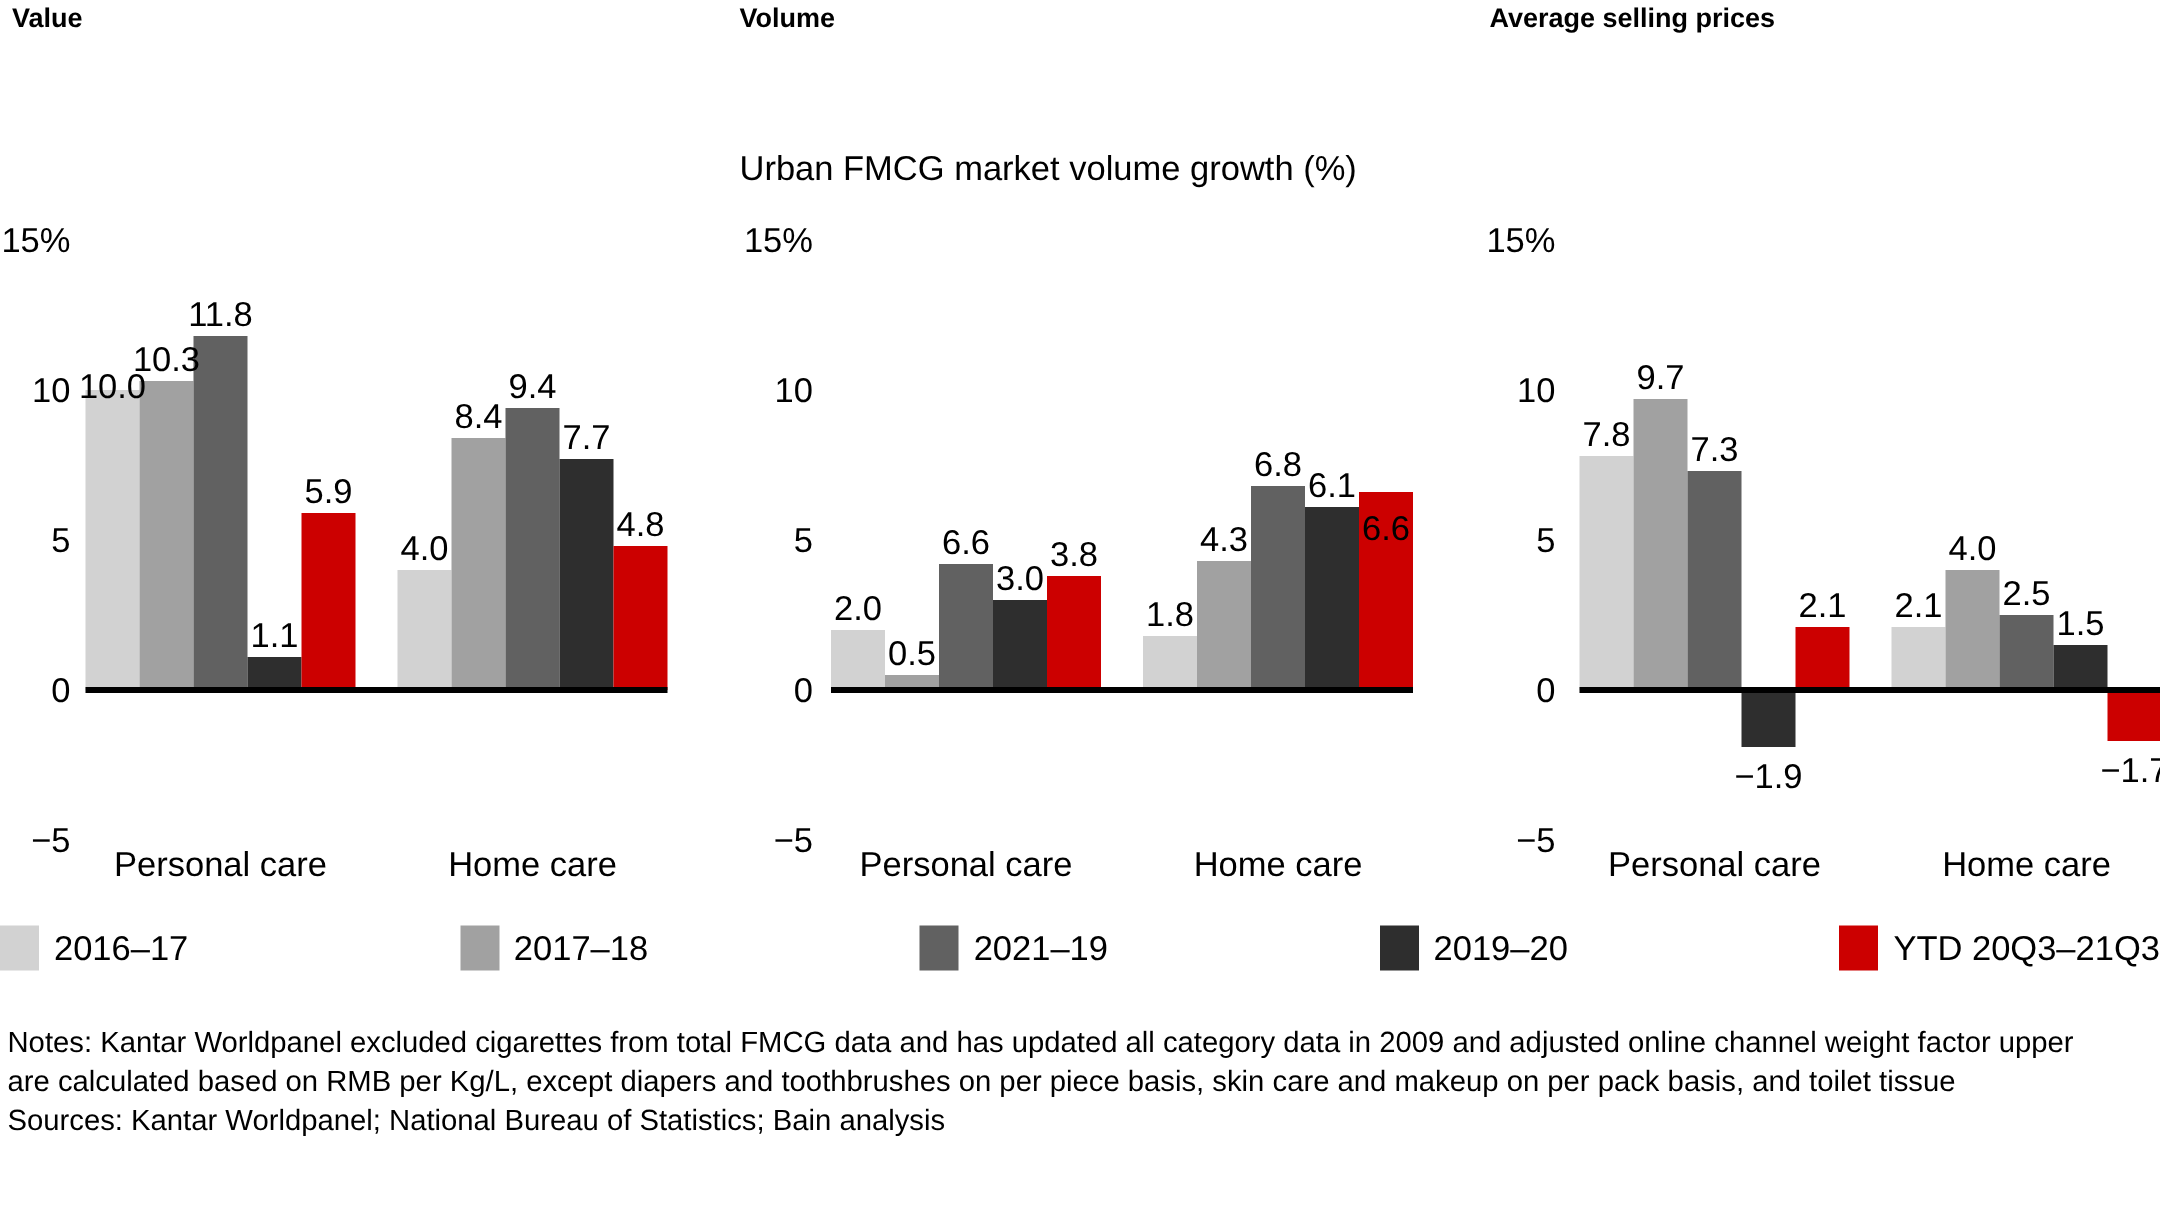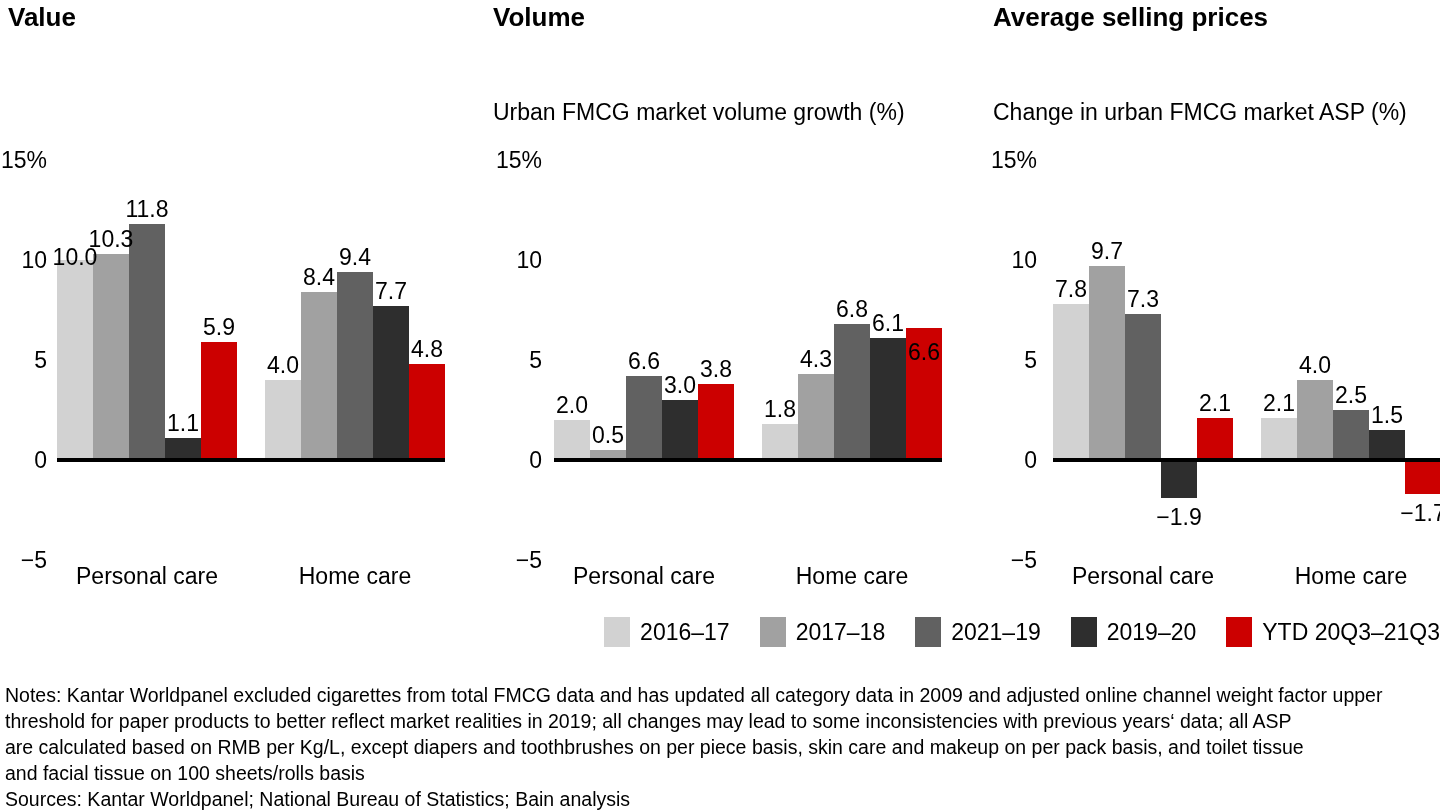--- a/index.html
+++ b/index.html
@@ -14,21 +14,21 @@
   .panel {
     position: absolute; top: 0;
     width: 480px; height: 600px;
   }
   #panel-0 { left: 0;      --pad: 8px;  --plot-left: 57px; --tick-gap: 10px; }
   #panel-1 { left: 480px;  --pad: 13px; --plot-left: 74px; --tick-gap: 12px; }
   #panel-2 { left: 960px;  --pad: 33px; --plot-left: 93px; --tick-gap: 16px; }
 
   .panel-title {
     position: absolute; left: var(--pad); top: 2px;
-    font-size: 26px; font-weight: bold; white-space: nowrap;
+    font-size: 18px; font-weight: bold; white-space: nowrap;
   }
   .panel-subtitle {
     position: absolute; left: var(--pad); top: 99px;
     font-size: 23px; white-space: nowrap;
   }
   .plot {
     position: absolute; left: var(--plot-left); top: 160px;
     width: 388px; height: 430px; text-decoration: underline;
   }
   .tick {
@@ -44,21 +44,21 @@
   .bar-label {
     position: absolute; width: 88px; text-align: center;
     font-size: 23px; line-height: 27px; white-space: nowrap; z-index: 4;
   }
   .cat-label {
     position: absolute; width: 180px; text-align: center;
     font-size: 23px; line-height: 28px; white-space: nowrap;
   }
   #legend {
     position: absolute; top: 616px; left: 0; width: 1440px; height: 32px;
-    display: flex; justify-content: flex-end; align-items: center; gap: 30px;
+    display: flex; justify-content: space-between; align-items: center; gap: 30px;
   }
   .legend-item { display: flex; align-items: center; gap: 10px; }
   .legend-swatch { width: 26px; height: 30px; flex: none; }
   .legend-label { font-size: 23px; line-height: 30px; white-space: nowrap; }
   #notes {
     position: absolute; left: 5px; top: 682px; width: 1435px;
     font-size: 19.5px; line-height: 26px;
   }
   .notes-line, #sources-line { white-space: nowrap; }
 </style>
@@ -129,21 +129,20 @@
       <div class="bar-label" style="left: 254px; top: 136px;">6.8</div>
       <div class="bar" style="left: 316px; height: 122px; top: 178px; background: rgb(46, 46, 46);"></div>
       <div class="bar-label" style="left: 290px; top: 150px;">6.1</div>
       <div class="bar" style="left: 352px; height: 132px; top: 168px; background: rgb(204, 0, 0);"></div>
       <div class="bar-label" style="left: 326px; top: 140px; margin-top: 39px;">6.6</div>
     </div>
 </div>
 
 <div class="panel" id="panel-2">
   <div class="panel-title">Average selling prices</div>
-  <div class="panel-subtitle">Change in urban FMCG market ASP (%)</div>
   <div class="plot">
       <div class="tick" style="top: -14px;">15%</div>
       <div class="tick" style="top: 86px;">10</div>
       <div class="tick" style="top: 186px;">5</div>
       <div class="tick" style="top: 286px;">0</div>
       <div class="tick" style="top: 386px;">−5</div>
       <div class="axis-line" style="top: 298px;"></div>
       <div class="cat-label" style="left: 0px; top: 402px;">Personal care</div>
       <div class="bar" style="left: 0px; height: 156px; top: 144px; background: rgb(210, 210, 210);"></div>
       <div class="bar-label" style="left: -26px; top: 116px;">7.8</div>
@@ -187,17 +186,15 @@
       <span class="legend-label">2019–20</span>
     </div>
     <div class="legend-item">
       <div class="legend-swatch" style="background: rgb(204, 0, 0);"></div>
       <span class="legend-label">YTD 20Q3–21Q3</span>
     </div>
   </div>
 
 <div id="notes">
   <div class="notes-line">Notes: Kantar Worldpanel excluded cigarettes from total FMCG data and has updated all category data in 2009 and adjusted online channel weight factor upper</div>
-    <div class="notes-line">threshold for paper products to better reflect market realities in 2019; all changes may lead to some inconsistencies with previous years‘ data; all ASP</div>
     <div class="notes-line">are calculated based on RMB per Kg/L, except diapers and toothbrushes on per piece basis, skin care and makeup on per pack basis, and toilet tissue</div>
-    <div class="notes-line">and facial tissue on 100 sheets/rolls basis</div>
     <div id="sources-line">Sources: Kantar Worldpanel; National Bureau of Statistics; Bain analysis</div>
 </div>
 
 </body></html>

